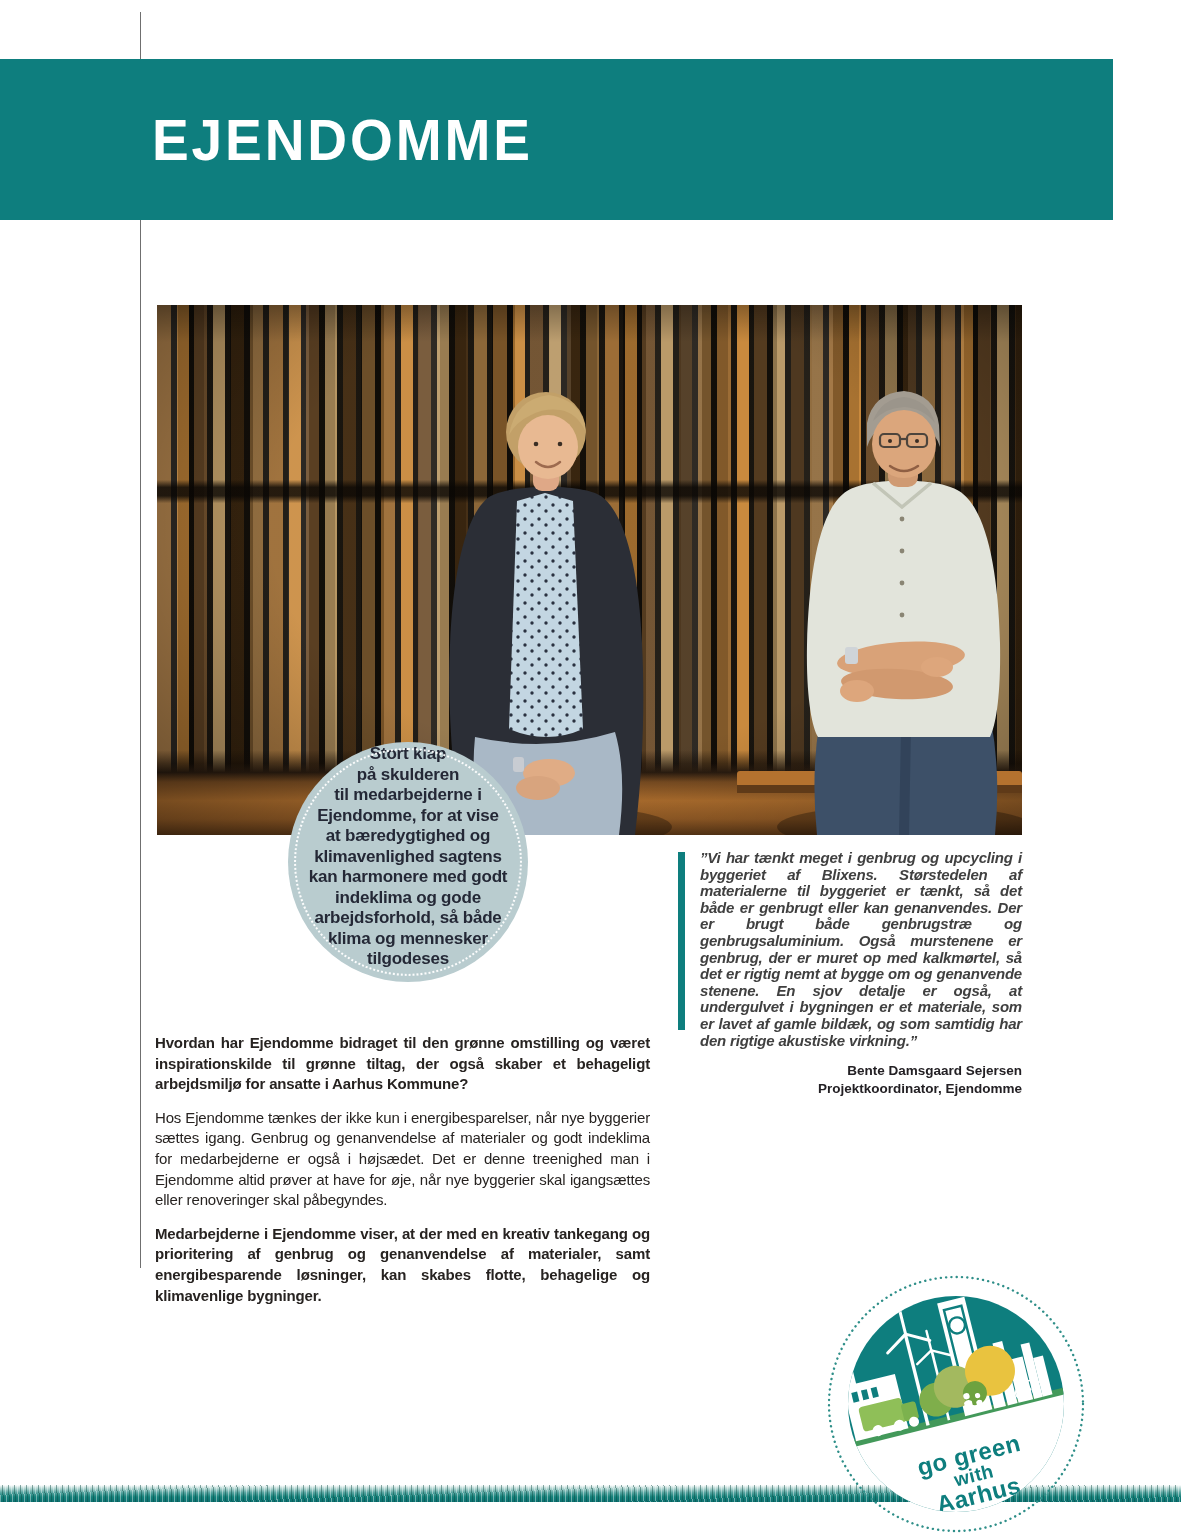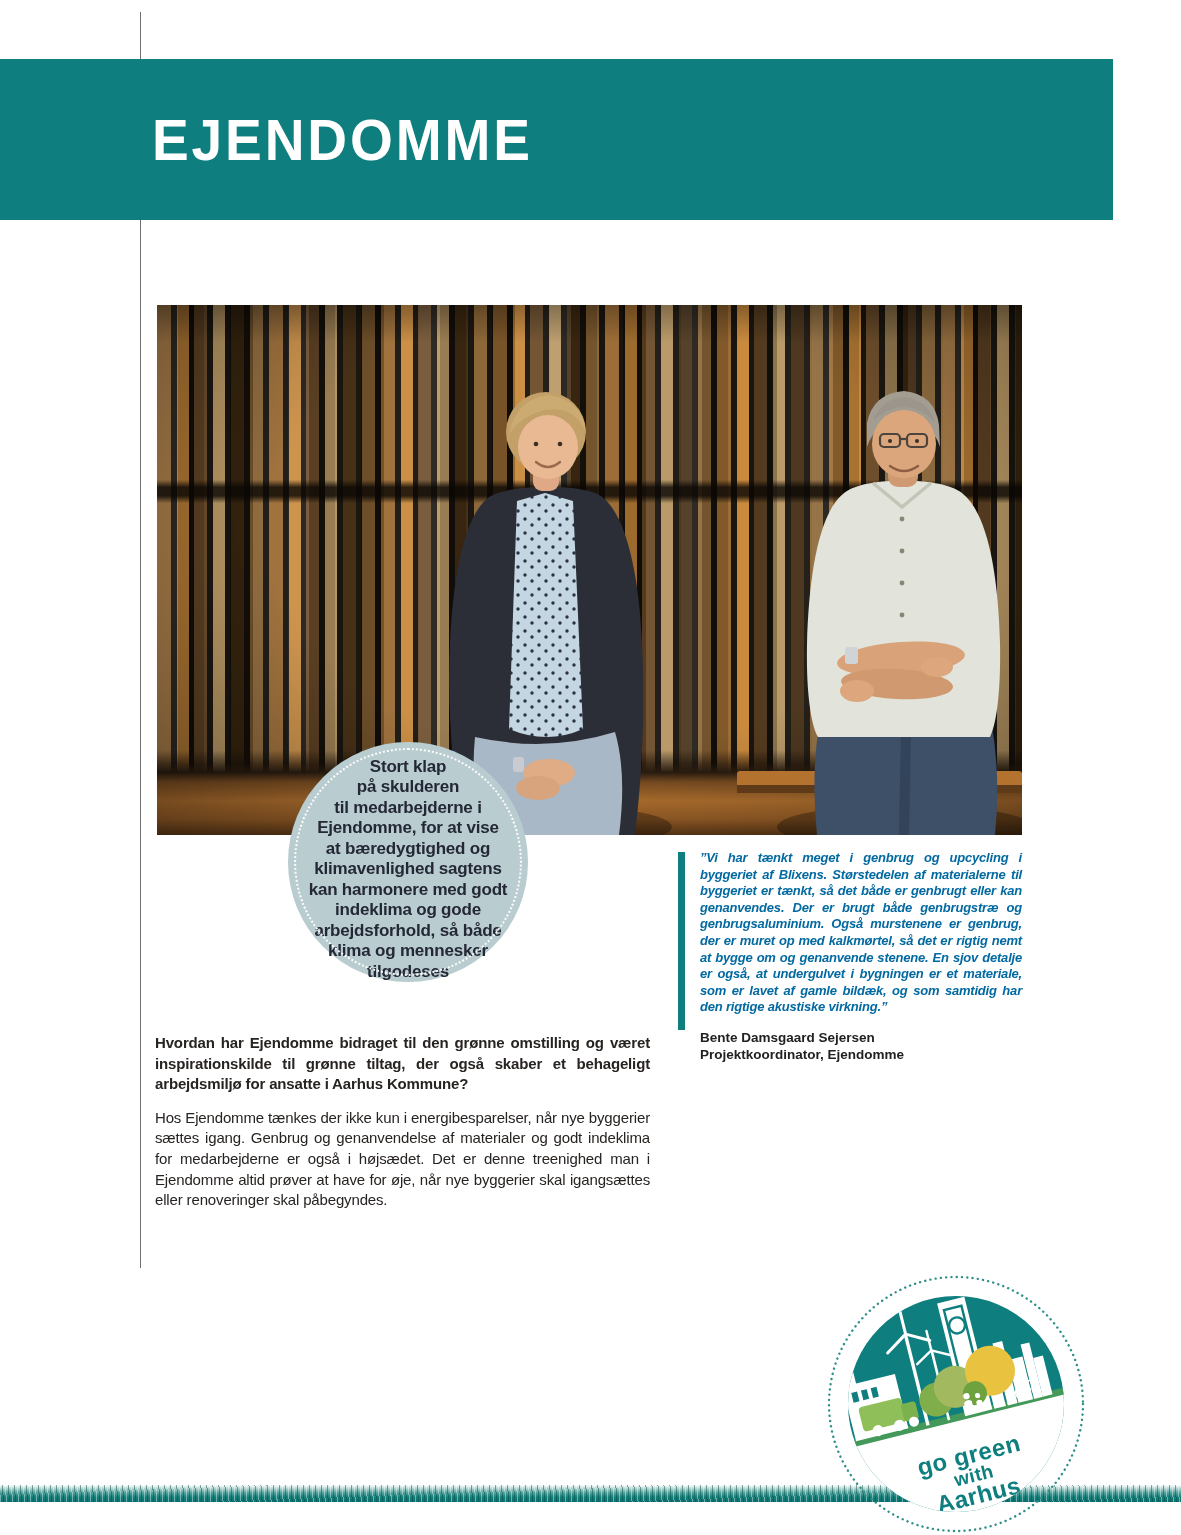--- a/index.html
+++ b/index.html
@@ -52,42 +52,42 @@
         #6b4b28 37px 50px,#17120b 50px 56px,
         #b69460 56px 68px,#14100a 68px 74px,
         #432c12 74px 87px,#17120b 87px 93px,
         #8a6434 93px 106px,#14100a 106px 112px);
   }
   .photo svg{position:absolute;inset:0;width:100%;height:100%;}
   
   .badge{
     position:absolute;left:288px;top:730px;width:240px;height:240px;
     border-radius:50%;background:var(--badge-bg);
-    display:flex;align-items:flex-end;justify-content:center;z-index:5;
+    display:flex;align-items:flex-start;justify-content:center;z-index:5;
   }
   .badge::before{
     content:"";position:absolute;inset:6px;border-radius:50%;
     border:2px dotted rgba(255,255,255,0.95);
   }
   .badge .badge-text{
     white-space:pre-line;text-align:center;color:var(--badge-ink);
     font-weight:800;font-size:17px;line-height:20.5px;letter-spacing:-0.2px;
     padding-top:2px;
   }
   
   .quote{position:absolute;left:678px;top:838px;width:344px;}
   .quote .bar{position:absolute;left:0;top:2px;width:7px;height:178px;background:var(--teal);}
   .quote .quote-text{
-    margin-left:22px;width:322px;color:#0369a1;
-    font-style:italic;font-weight:700;font-size:13px;line-height:16.6px;
+    margin-left:22px;width:322px;color:#404040;
+    font-style:italic;font-weight:700;font-size:15px;line-height:16.6px;
     text-align:justify;letter-spacing:-0.2px;
   }
   .quote .attribution{
     margin-left:22px;width:322px;margin-top:13px;
-    white-space:pre-line;text-align:left;
+    white-space:pre-line;text-align:right;
     font-weight:700;font-size:13.5px;line-height:17.5px;color:#232024;
   }
   
   .body-col{position:absolute;left:155px;top:1021px;width:495px;color:var(--ink);}
   .body-col p{
     font-size:15px;line-height:20.6px;text-align:justify;
     letter-spacing:-0.15px;margin-bottom:13px;
   }
   .body-col p.bold{font-weight:700;}
   
@@ -197,20 +197,21 @@
   <div class="quote">
     <div class="bar"></div>
     <div class="quote-text">”Vi har tænkt meget i genbrug og upcycling i byggeriet af Blixens. Størstedelen af materialerne til byggeriet er tænkt, så det både er genbrugt eller kan genanvendes. Der er brugt både genbrugstræ og genbrugsaluminium. Også murstenene er genbrug, der er muret op med kalkmørtel, så det er rigtig nemt at bygge om og genanvende stenene. En sjov detalje er også, at undergulvet i bygningen er et materiale, som er lavet af gamle bildæk, og som samtidig har den rigtige akustiske virkning.”</div>
     <div class="attribution">Bente Damsgaard Sejersen
 Projektkoordinator, Ejendomme</div>
   </div>
 
   <div class="body-col">
     <p class="bold">Hvordan har Ejendomme bidraget til den grønne omstilling og været inspirationskilde til grønne tiltag, der også skaber et behageligt arbejdsmiljø for ansatte i Aarhus Kommune?</p>
     <p>Hos Ejendomme tænkes der ikke kun i energibesparelser, når nye byggerier sættes igang. Genbrug og genanvendelse af materialer og godt indeklima for medarbejderne er også i højsædet. Det er denne treenighed man i Ejendomme altid prøver at have for øje, når nye byggerier skal igangsættes eller renoveringer skal påbegyndes.</p>
+    <p class="bold">Medarbejderne i Ejendomme viser, at der med en kreativ tankegang og prioritering af genbrug og genanvendelse af materialer, samt energibesparende løsninger, kan skabes flotte, behagelige og klimavenlige bygninger.</p>
   </div>
 
   <div class="grass"></div>
 
   <svg class="logo" viewBox="0 0 272 272" aria-hidden="true">
     <defs>
       <clipPath id="logoClip">
           <circle cx="136" cy="136" r="108"></circle>
         </clipPath>
     </defs>

